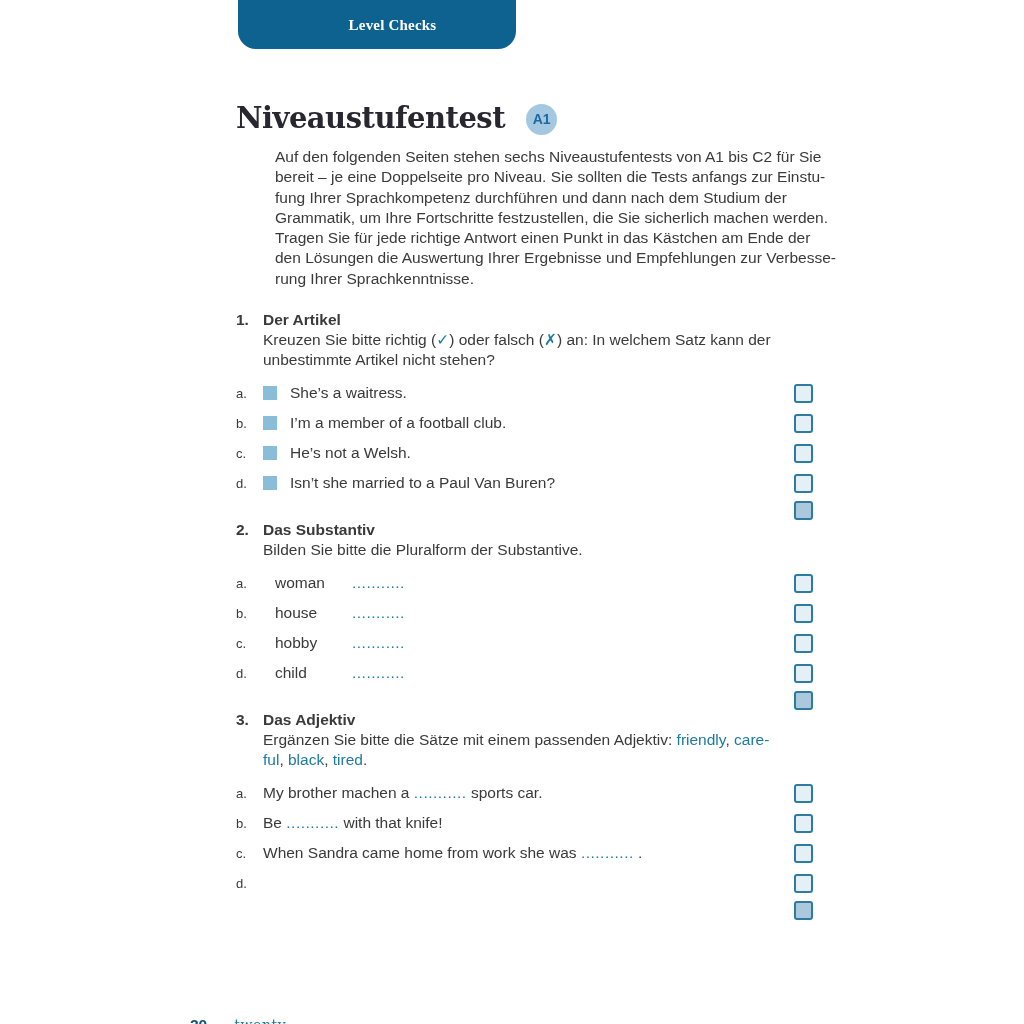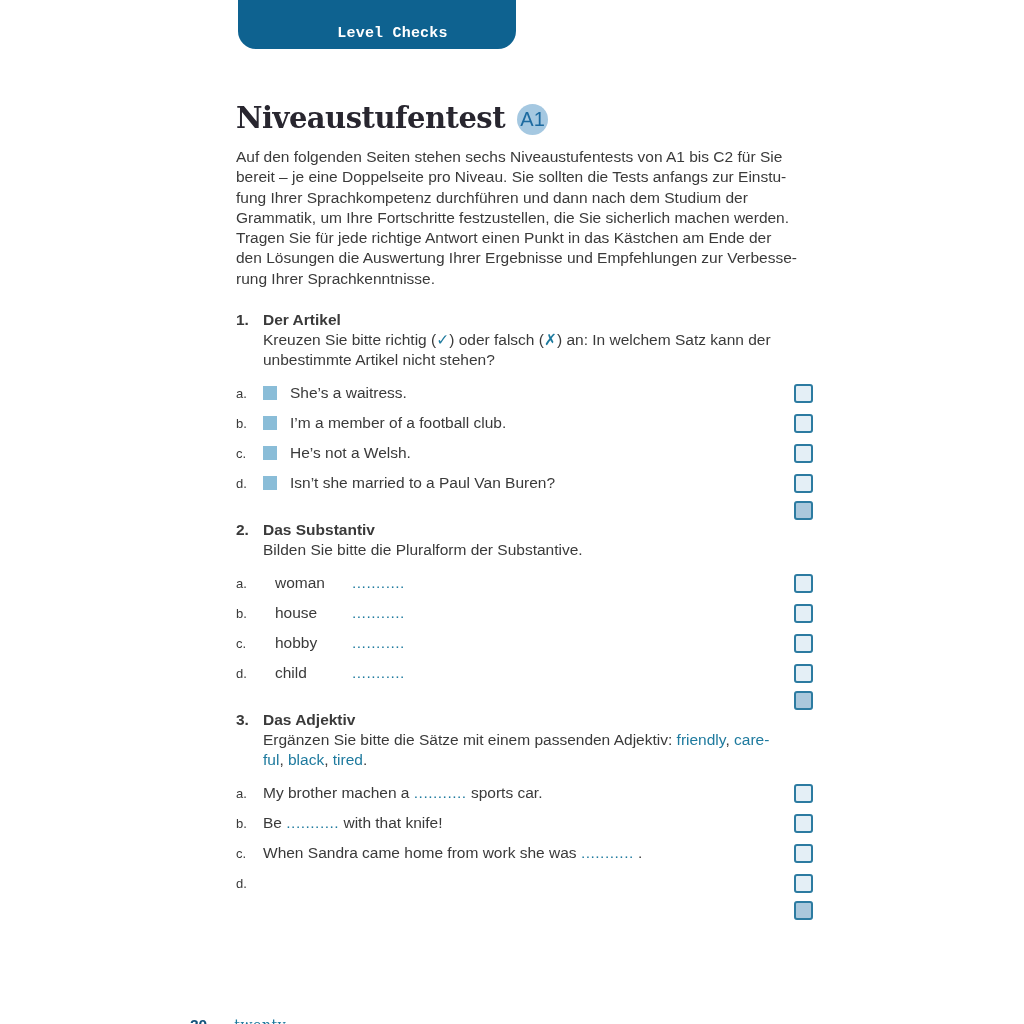--- a/index.html
+++ b/index.html
@@ -19,36 +19,36 @@
   .page{
     position:relative;width:1024px;height:1024px;background:#ffffff;overflow:hidden;
     font-family:"Liberation Sans",sans-serif;color:var(--text);
   }
   .tab{
     position:absolute;left:238px;top:0;width:278px;height:49px;
     background:var(--tab-bg);border-radius:0 0 18px 18px;
     display:flex;align-items:flex-end;justify-content:center;
   }
   .tab-label{
-    color:#ffffff;font-family:Liberation Mono, monospace;font-weight:bold;
-    font-size:15px;padding-bottom:7px;letter-spacing:0.2px;margin-left:31px;
+    color:#ffffff;font-family:Liberation Serif, serif;font-weight:bold;
+    font-size:15px;padding-bottom:15px;letter-spacing:0.2px;margin-left:31px;
   }
   .content{position:absolute;left:236px;top:98px;width:577px;}
-  .title-row{display:flex;align-items:center;gap:12px;height:40px;}
+  .title-row{display:flex;align-items:center;gap:21px;height:40px;}
   .title{
     font-family:"DejaVu Serif",serif;font-weight:bold;font-size:29px;
     color:var(--title-color);letter-spacing:-0.5px;white-space:nowrap;
   }
   .badge{
     width:31px;height:31px;border-radius:50%;background:var(--badge-bg);
     display:flex;align-items:center;justify-content:center;
-    color:var(--badge-text);font-weight:normal;font-size:20px;margin-top:2px;
+    color:var(--badge-text);font-weight:bold;font-size:14px;margin-top:2px;
   }
   .intro{margin-top:9px;font-size:15.5px;}
-  .intro-line{line-height:20.3px;white-space:nowrap;}
+  .intro-line{line-height:20.3px;white-space:nowrap;margin-left:39px;}
   .sections{margin-top:21px;font-size:15.5px;}
   .sect-head{line-height:20px;font-weight:bold;display:flex;}
   .sect-num{width:27px;flex:0 0 27px;}
   .instr-line{line-height:20px;margin-left:27px;white-space:nowrap;}
   .accent{color:var(--accent-teal);}
   .item-row{display:flex;align-items:center;height:30px;white-space:nowrap;}
   .item-row.first{margin-top:8px;}
   .item-letter{width:27px;flex:0 0 27px;font-size:13px;}
   .bullet{
     width:14px;height:14px;background:var(--bullet-fill);

